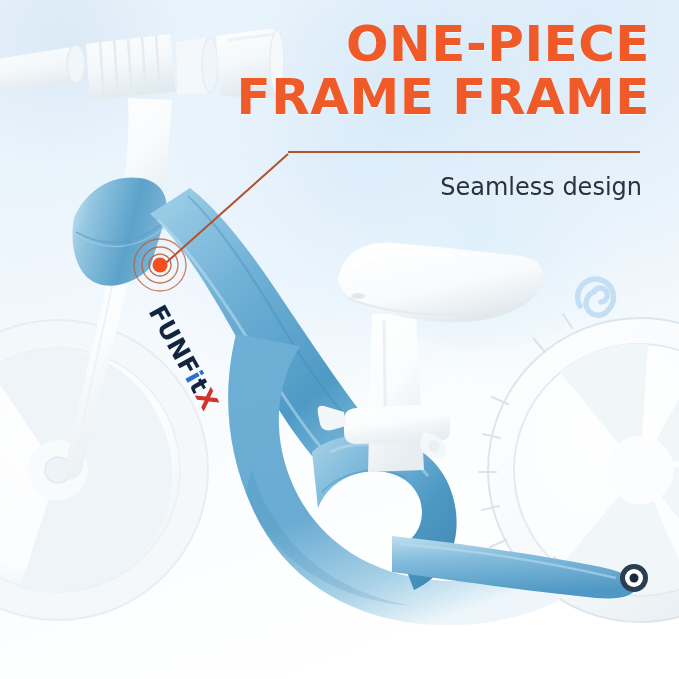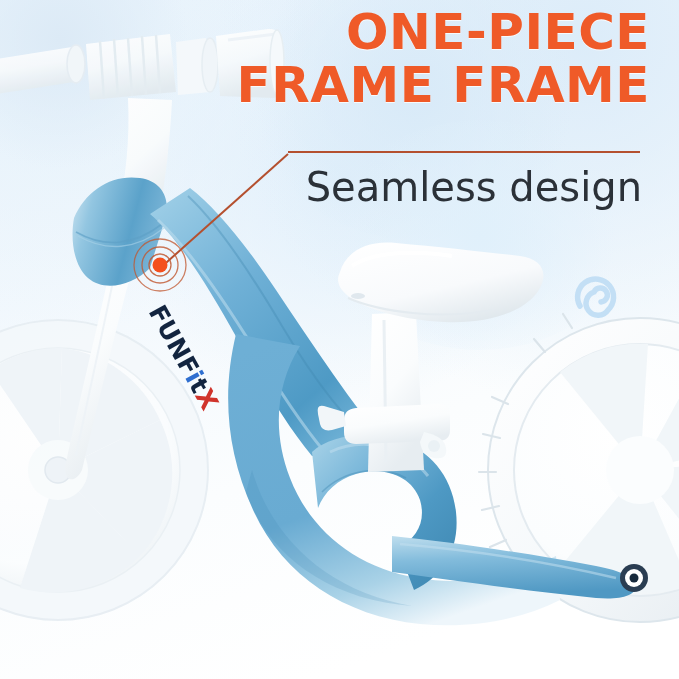--- a/index.html
+++ b/index.html
@@ -26,21 +26,21 @@
   .blob-b{left:250px;top:-60px;width:330px;height:300px;
     background:radial-gradient(circle,#d8eaf8 0%,rgba(216,234,248,0) 72%);}
   .blob-c{left:330px;top:120px;width:300px;height:230px;
     background:radial-gradient(circle,#e0f0fb 0%,rgba(224,240,251,0) 72%);}
 
   
   #bike{position:absolute;inset:0;}
 
   
   #headline{
-    position:absolute; left:230px; top:6px; width:420px;
+    position:absolute; left:230px; top:18px; width:420px;
     text-align:right; pointer-events:none;
   }
   #headline .hl{
     display:block;
     font-family:"DejaVu Sans", sans-serif;
     font-weight:700;
     font-size:50px;
     line-height:53px;
     letter-spacing:0.5px;
     color:#ef5a28;
@@ -53,21 +53,21 @@
   }
   #leader{
     position:absolute;left:150px;top:148px;width:150px;height:125px;
     pointer-events:none;
   }
   #sub{
     position:absolute;left:250px;top:166px;width:392px;
     text-align:right;
     font-family:"DejaVu Sans", sans-serif;
     font-weight:400;
-    font-size:40px;
+    font-size:24px;
     line-height:42px;
     color:#2b3138;
     white-space:nowrap;
   }
   
   #marker{position:absolute;left:128px;top:233px;width:64px;height:64px;}
   
   #swirl{position:absolute;left:568px;top:266px;width:58px;height:58px;}
   
   #logo{

